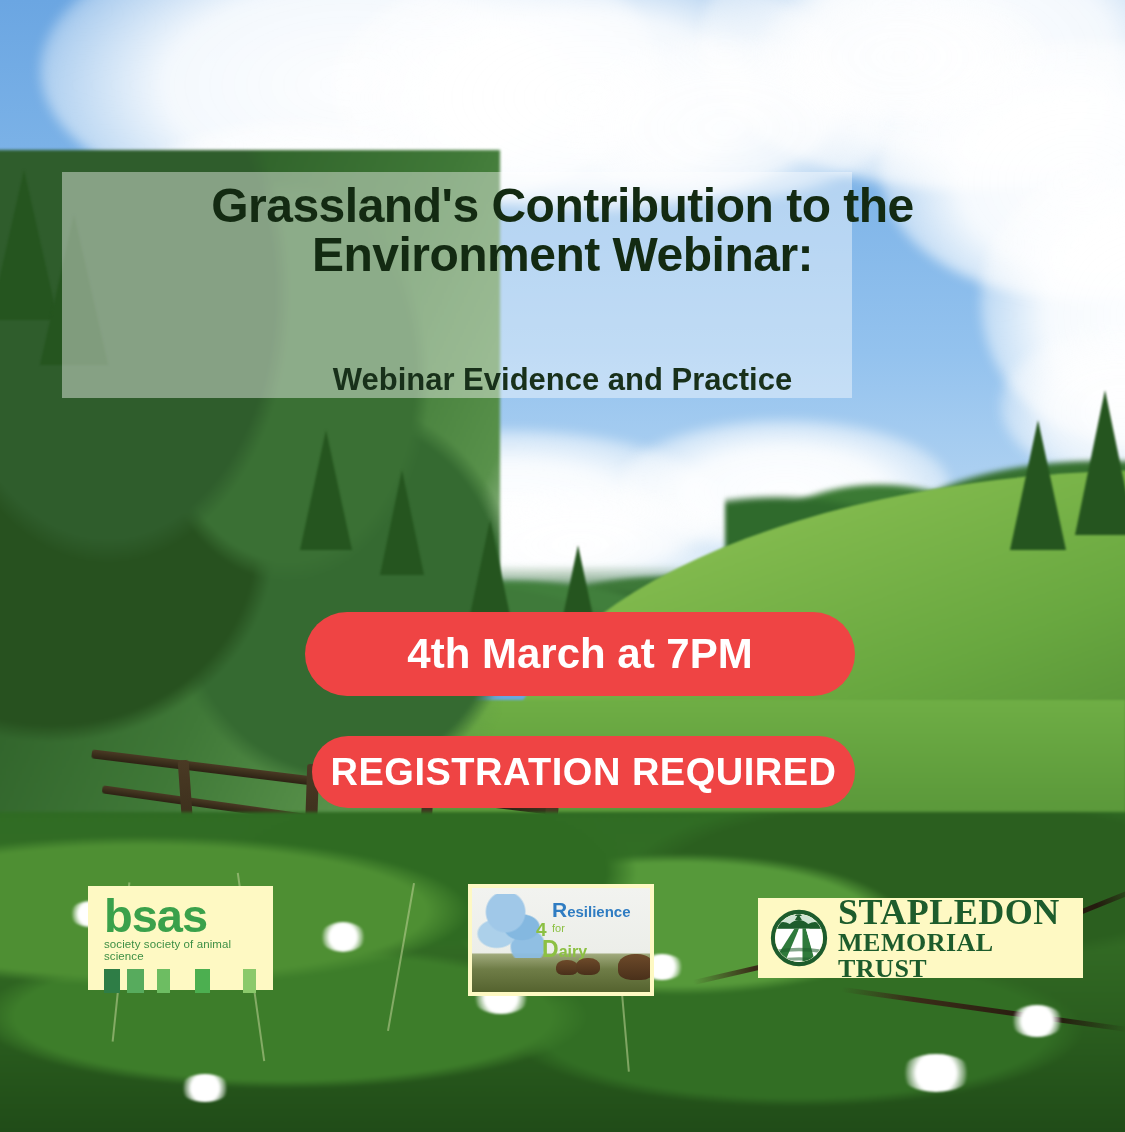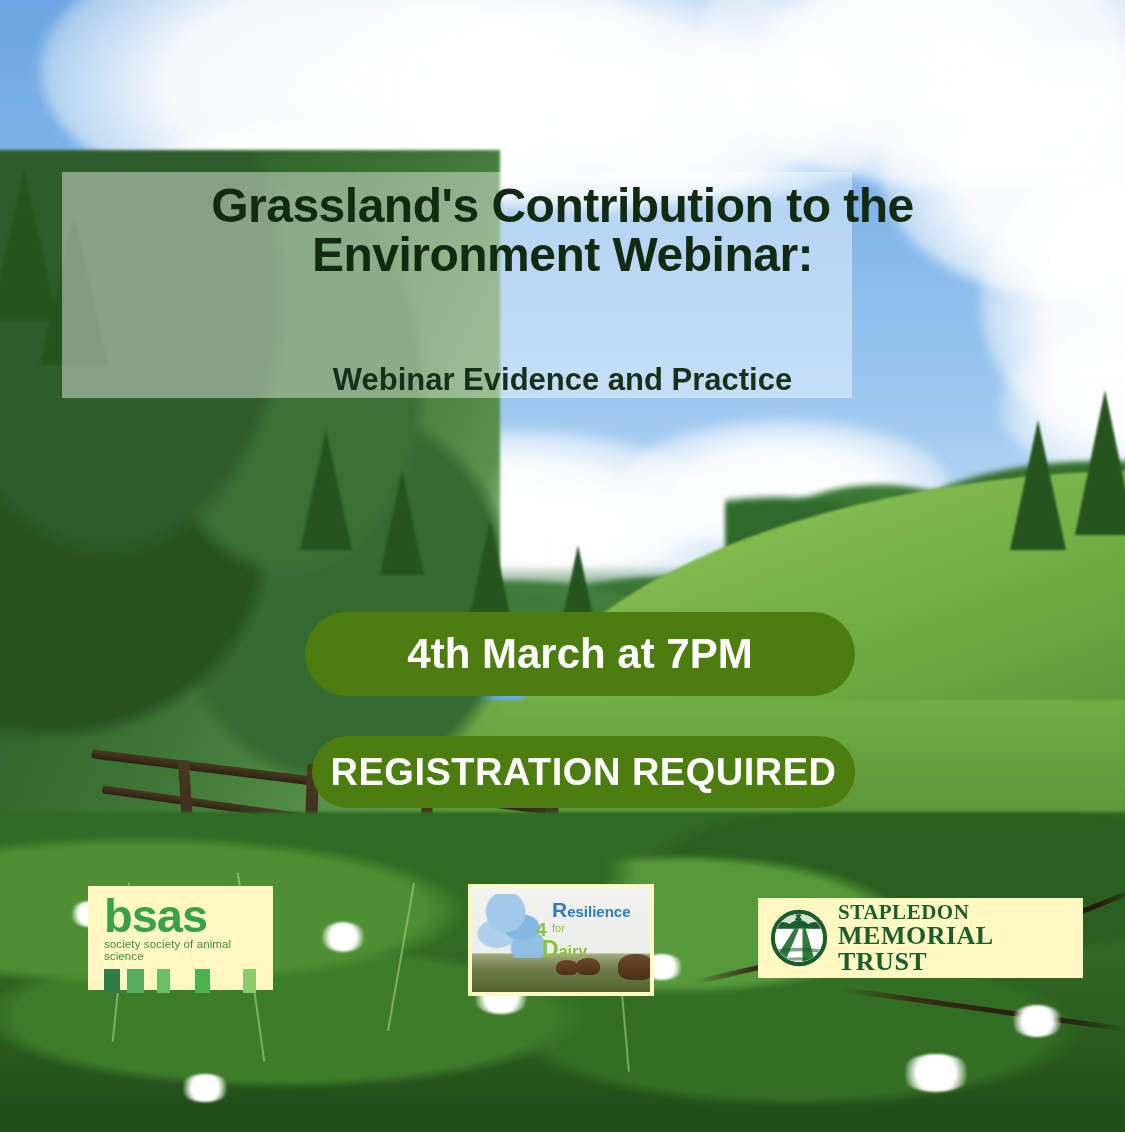--- a/index.html
+++ b/index.html
@@ -178,21 +178,21 @@
     font-size: 31px;
     font-weight: bold;
   }
 
   
   .pill {
     position: absolute;
     display: flex;
     align-items: center;
     justify-content: center;
-    background: #4d7c0f;
+    background: #ef4444;
     border-radius: 999px;
     color: #ffffff;
     font-weight: bold;
     text-align: center;
   }
   .pill-date {
     left: 305px; top: 612px; width: 550px; height: 84px;
     font-size: 42px;
   }
   .pill-reg {
@@ -252,21 +252,21 @@
   .cow {
     position: absolute;
     background: linear-gradient(180deg, #6d4a2a, #4a301a);
     border-radius: 46% 46% 36% 36%;
   }
 
   
   .logo-stap { left: 758px; top: 898px; width: 325px; height: 80px; display: flex; align-items: center; padding-left: 12px; }
   .stap-emblem { width: 58px; height: 58px; flex: 0 0 58px; margin-right: 10px; }
   .stap-text { color: #1d5c2c; font-family: "Liberation Serif", serif; font-weight: bold; line-height: 1.0; }
-  .stap-l1 { font-size: 21px; letter-spacing: .5px; }
+  .stap-l1 { font-size: 36px; letter-spacing: .5px; }
   .stap-l2 { font-size: 26px; letter-spacing: .5px; }
 </style>
 </head>
 <body>
 
 <div id="poster">
 
   <div class="photo">
     <div class="sky"></div>
 

